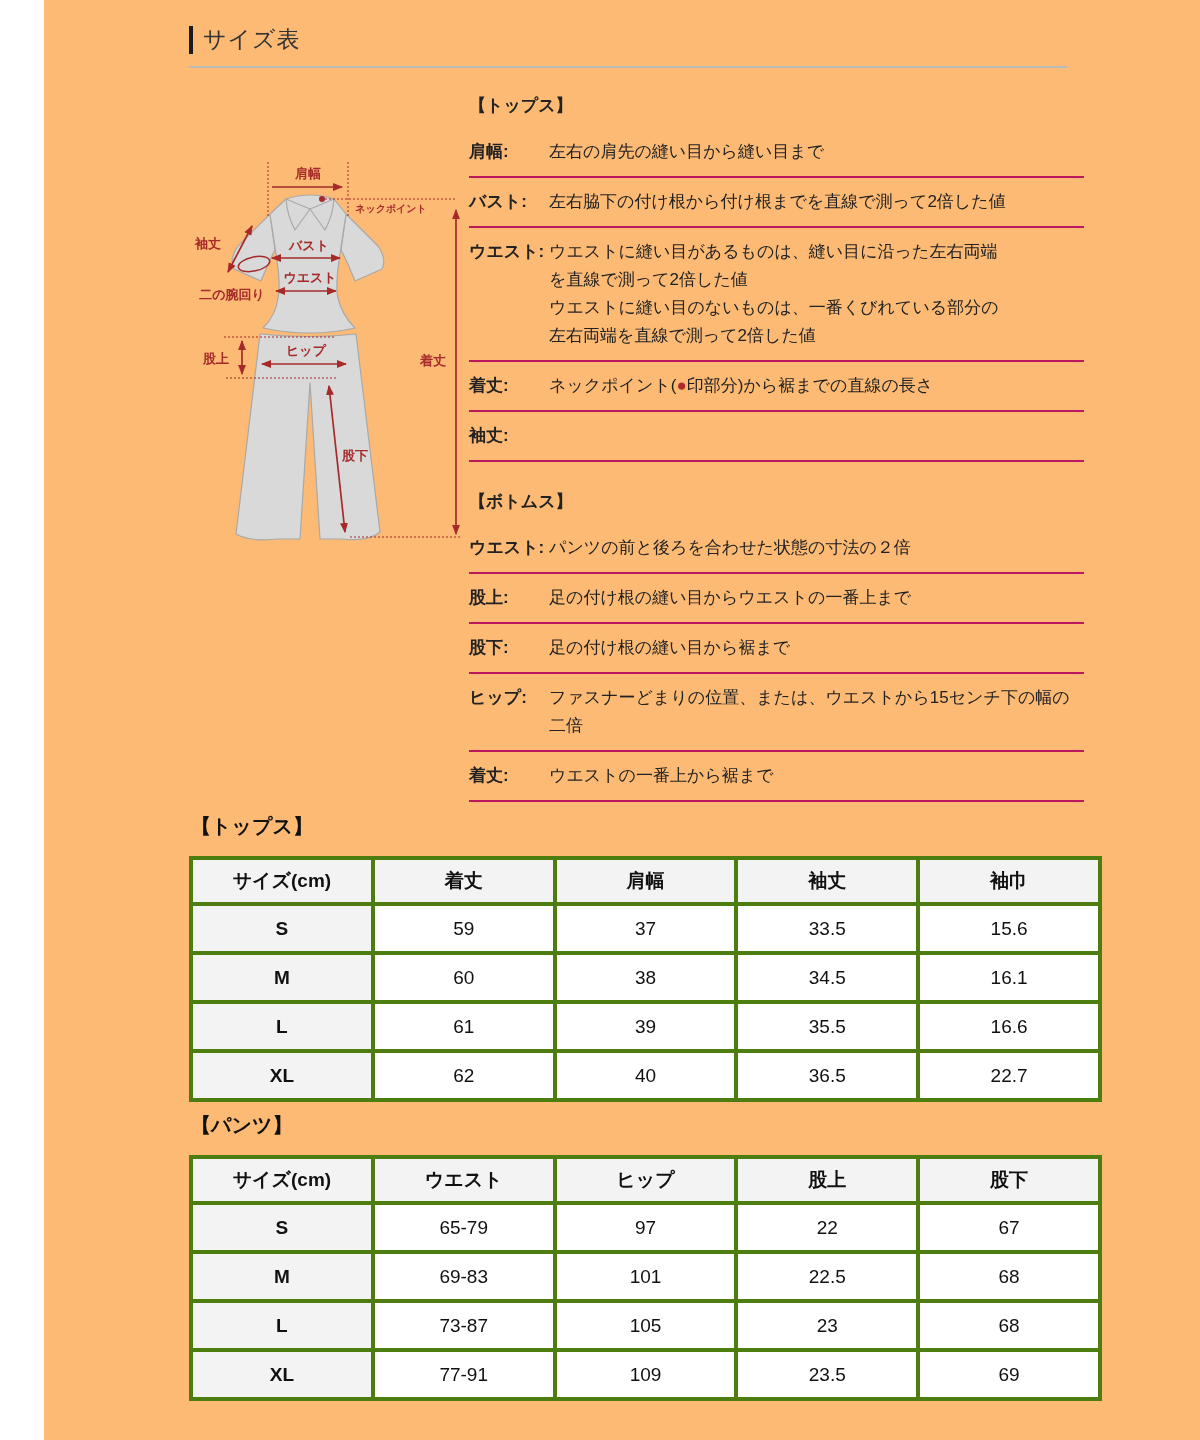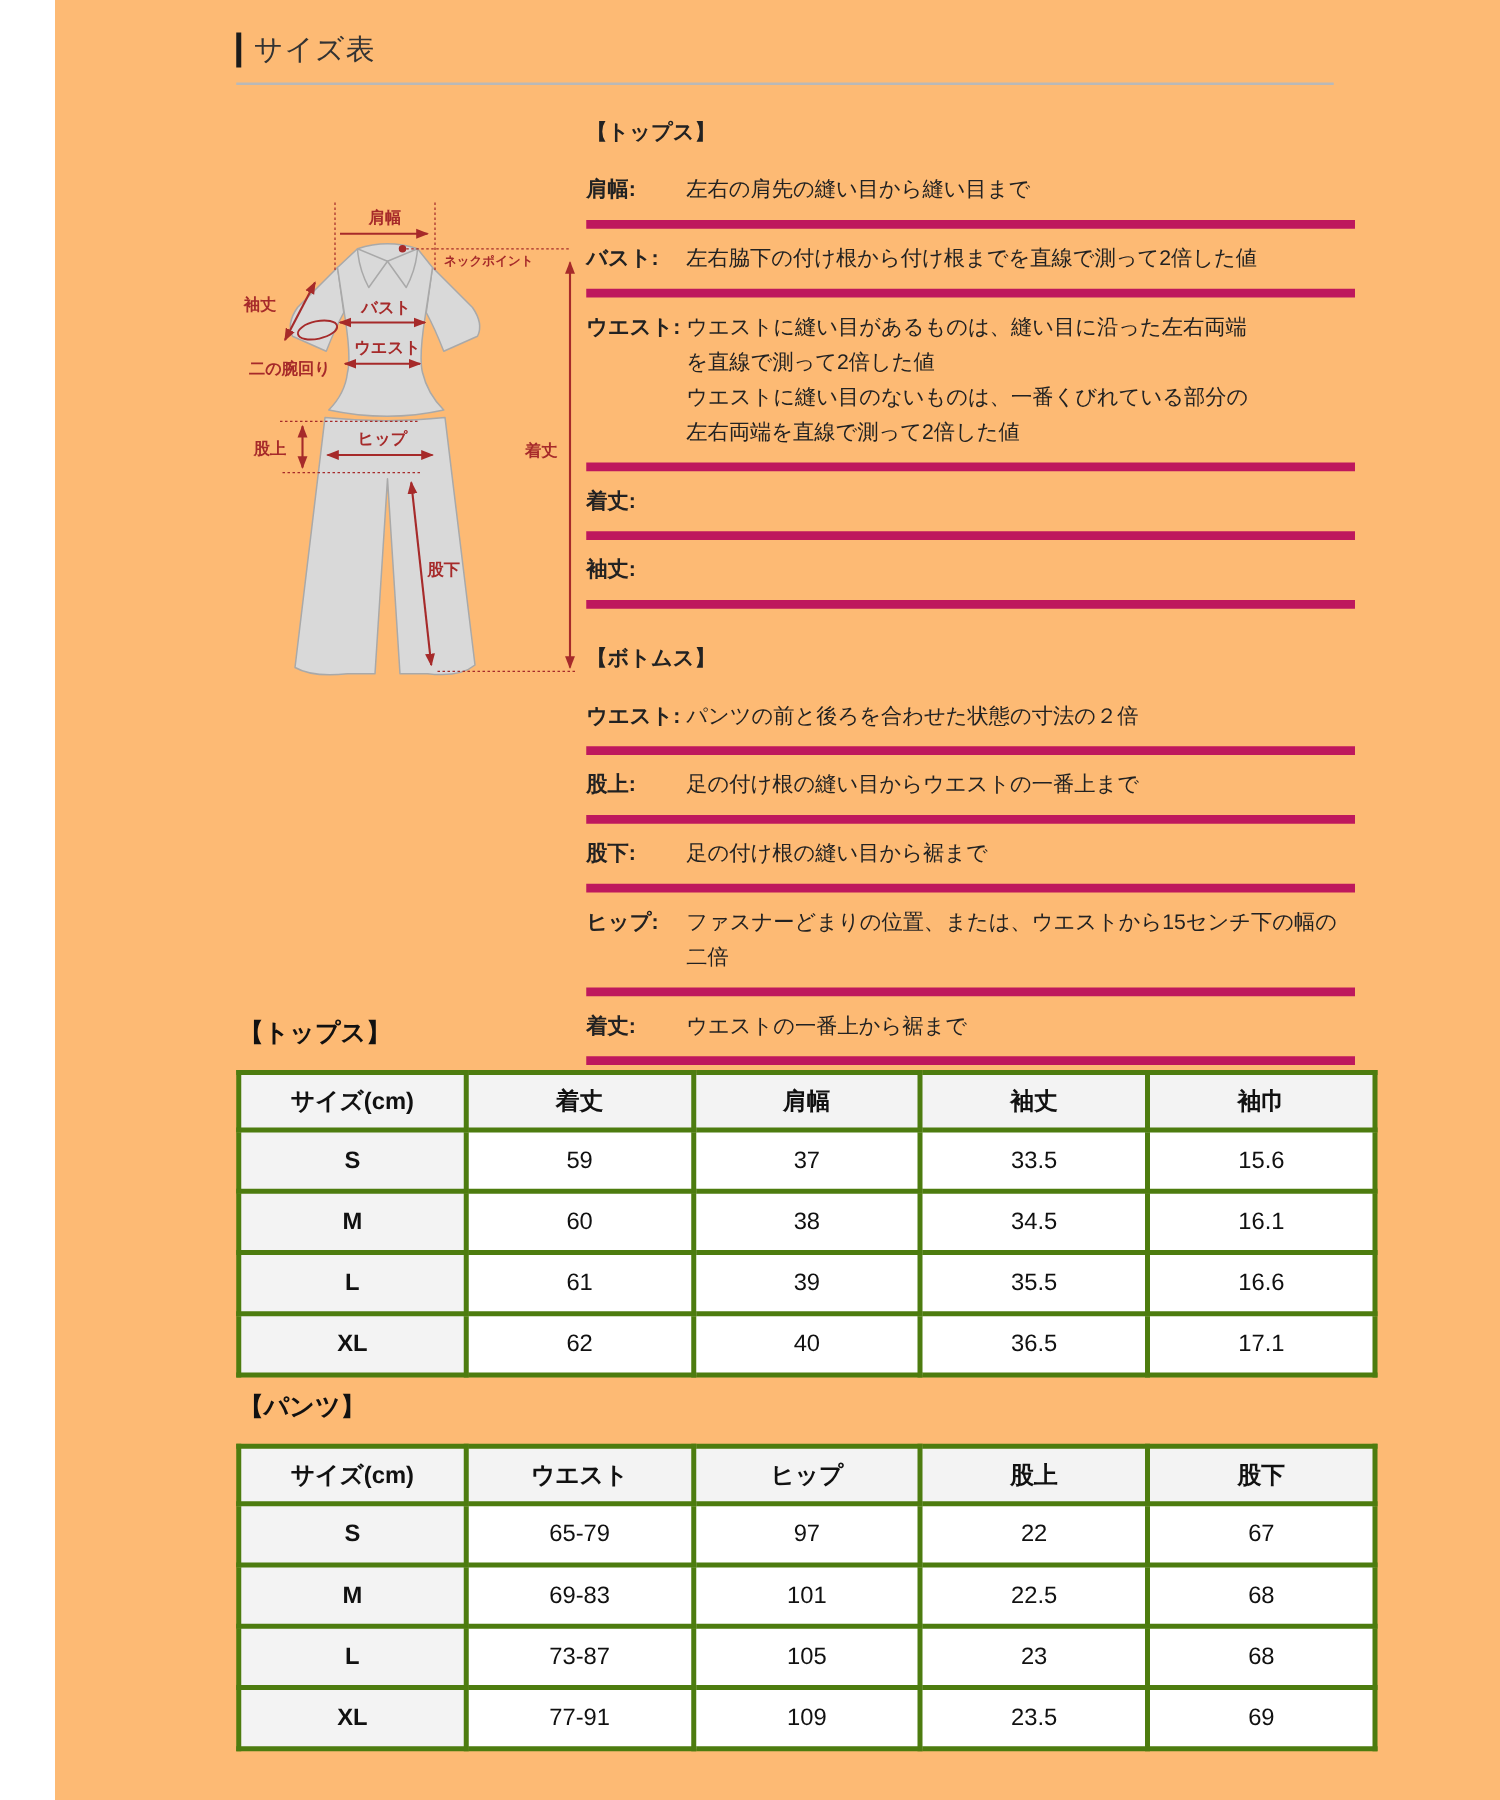--- a/index.html
+++ b/index.html
@@ -18,21 +18,21 @@
   .lbl{font-size:13px;}
   .lbl-sm{font-size:10px;}
   .garment{fill:#d9d9d9;stroke:#a9a9a9;stroke-width:1.2;stroke-linejoin:round;}
   .redline{stroke:#a62a2a;stroke-width:1.7;fill:none;}
   .reddot{stroke:#a62a2a;stroke-width:1;fill:none;stroke-dasharray:2 2;}
 
   
   .defs{position:absolute;left:425px;top:92px;width:615px;font-size:17px;line-height:28px;color:#222;}
   .defs-heading{font-weight:bold;padding:0 0 8px 0;}
   .defs-heading.bottoms{margin-top:26px;}
-  .def-row{display:flex;border-bottom:7px solid #be185d;padding:10px 0;}
+  .def-row{display:flex;border-bottom:2px solid #be185d;padding:10px 0;}
   .def-term{flex:none;width:80px;font-weight:bold;}
   .def-desc{flex:1;}
   .inline-dot{color:#b02a2a;}
 
   
   .table-section{position:absolute;left:145px;width:913px;}
   .table-section.tops{top:813px;}
   .table-section.pants{top:1112px;}
   .table-heading{font-size:20px;font-weight:bold;margin:0 0 16px 2px;color:#111;}
   table.size-table{width:100%;border-collapse:collapse;table-layout:fixed;font-size:19px;color:#111;}
@@ -128,20 +128,23 @@
       <div class="def-desc">
         <div>ウエストに縫い目があるものは、縫い目に沿った左右両端</div>
         <div>を直線で測って2倍した値</div>
         <div>ウエストに縫い目のないものは、一番くびれている部分の</div>
         <div>左右両端を直線で測って2倍した値</div>
       </div>
     </div>
 
     <div class="def-row">
       <div class="def-term">着丈:</div>
+      <div class="def-desc">
+        <div><span>ネックポイント(</span><span class="inline-dot">●</span><span>印部分)から裾までの直線の長さ</span></div>
+      </div>
     </div>
 
     <div class="def-row">
       <div class="def-term">袖丈:</div>
     </div>
 
     <div class="defs-heading bottoms">【ボトムス】</div>
 
     <div class="def-row">
       <div class="def-term">ウエスト:</div>
@@ -212,21 +215,21 @@
             <td>61</td>
             <td>39</td>
             <td>35.5</td>
             <td>16.6</td>
           </tr>
           <tr>
             <td class="size-col">XL</td>
             <td>62</td>
             <td>40</td>
             <td>36.5</td>
-            <td>17.1</td>
+            <td>22.7</td>
           </tr>
         </tbody>
     </table>
   </section>
 
   <section class="table-section pants">
     <h2 class="table-heading">【パンツ】</h2>
     <table class="size-table">
       <thead>
         <tr>

